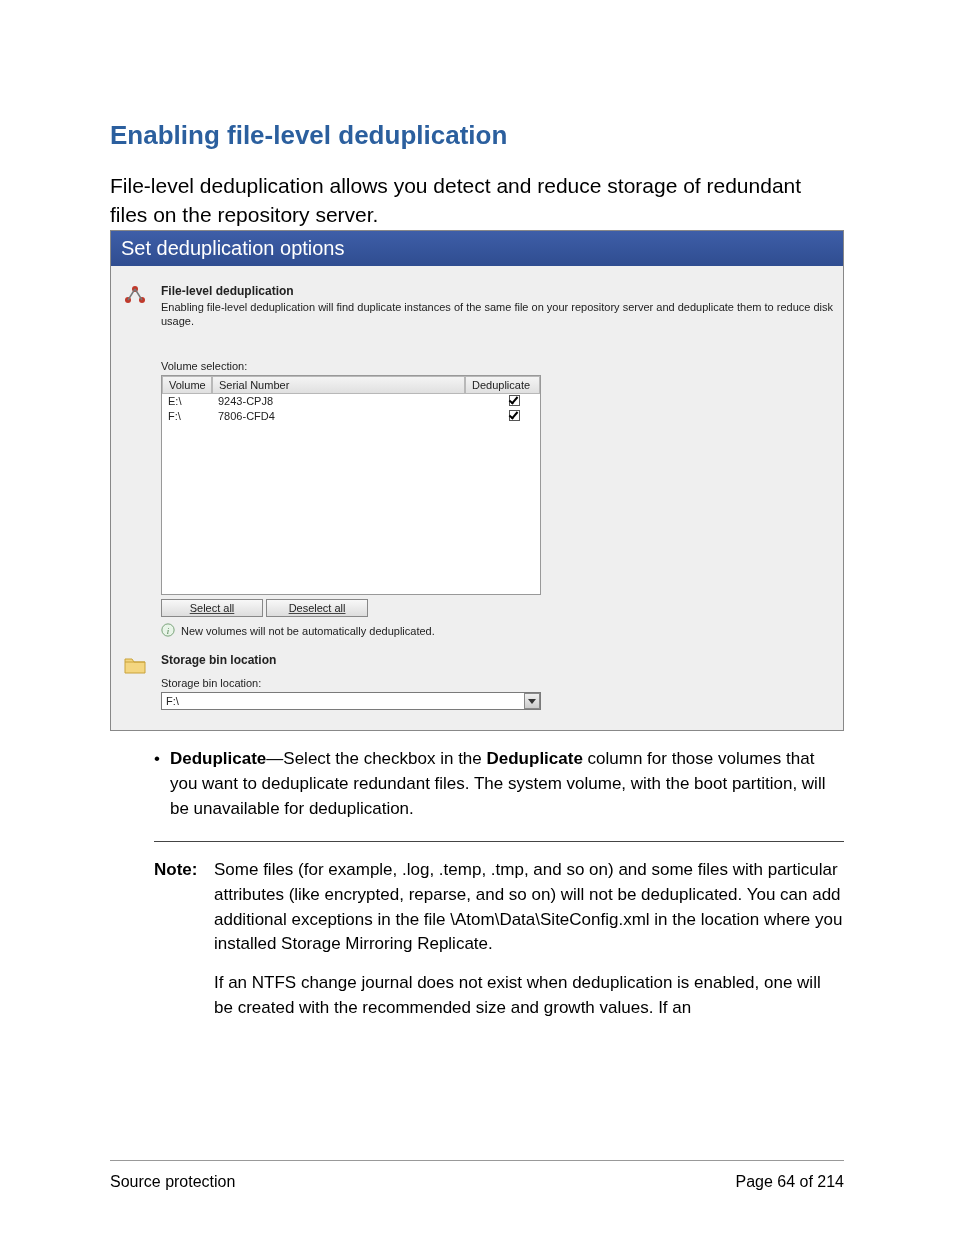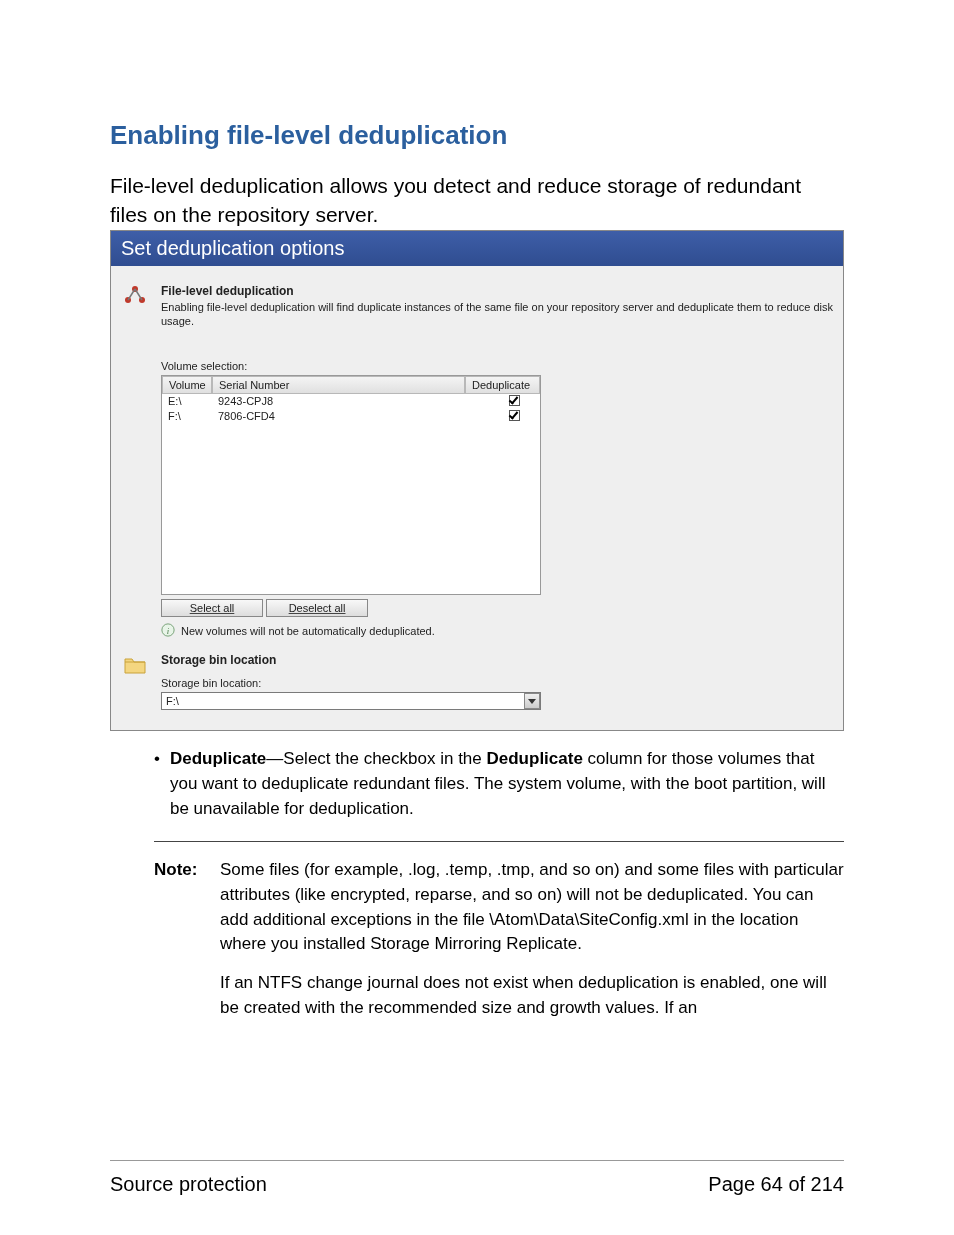--- a/index.html
+++ b/index.html
@@ -160,32 +160,31 @@
   .bullet-dot { flex:0 0 auto; }
   .bullet-text { flex:1; }
   .note-block {
     border-top: 1px solid #444;
     margin: 20px 0 0 44px;
     padding-top: 16px;
     font-size: 17px;
     line-height: 1.45;
     display: grid;
     grid-template-columns: 60px 1fr;
-    column-gap: 6px;
   }
   .note-label { font-weight: bold; }
   .note-body p { margin: 0 0 14px 0; }
   
   .footer {
     border-top: 1px solid #999;
     margin: 0 110px;
     padding: 12px 0 30px 0;
     display: flex;
     justify-content: space-between;
-    font-size: 20px;
+    font-size: 16px;
   }
 </style>
 </head>
 <body>
 
 <div class="page">
   <h1>Enabling file-level deduplication</h1>
   <div class="intro">File-level deduplication allows you detect and reduce storage of redundant files on the repository server.</div>
 
   <div class="panel">

